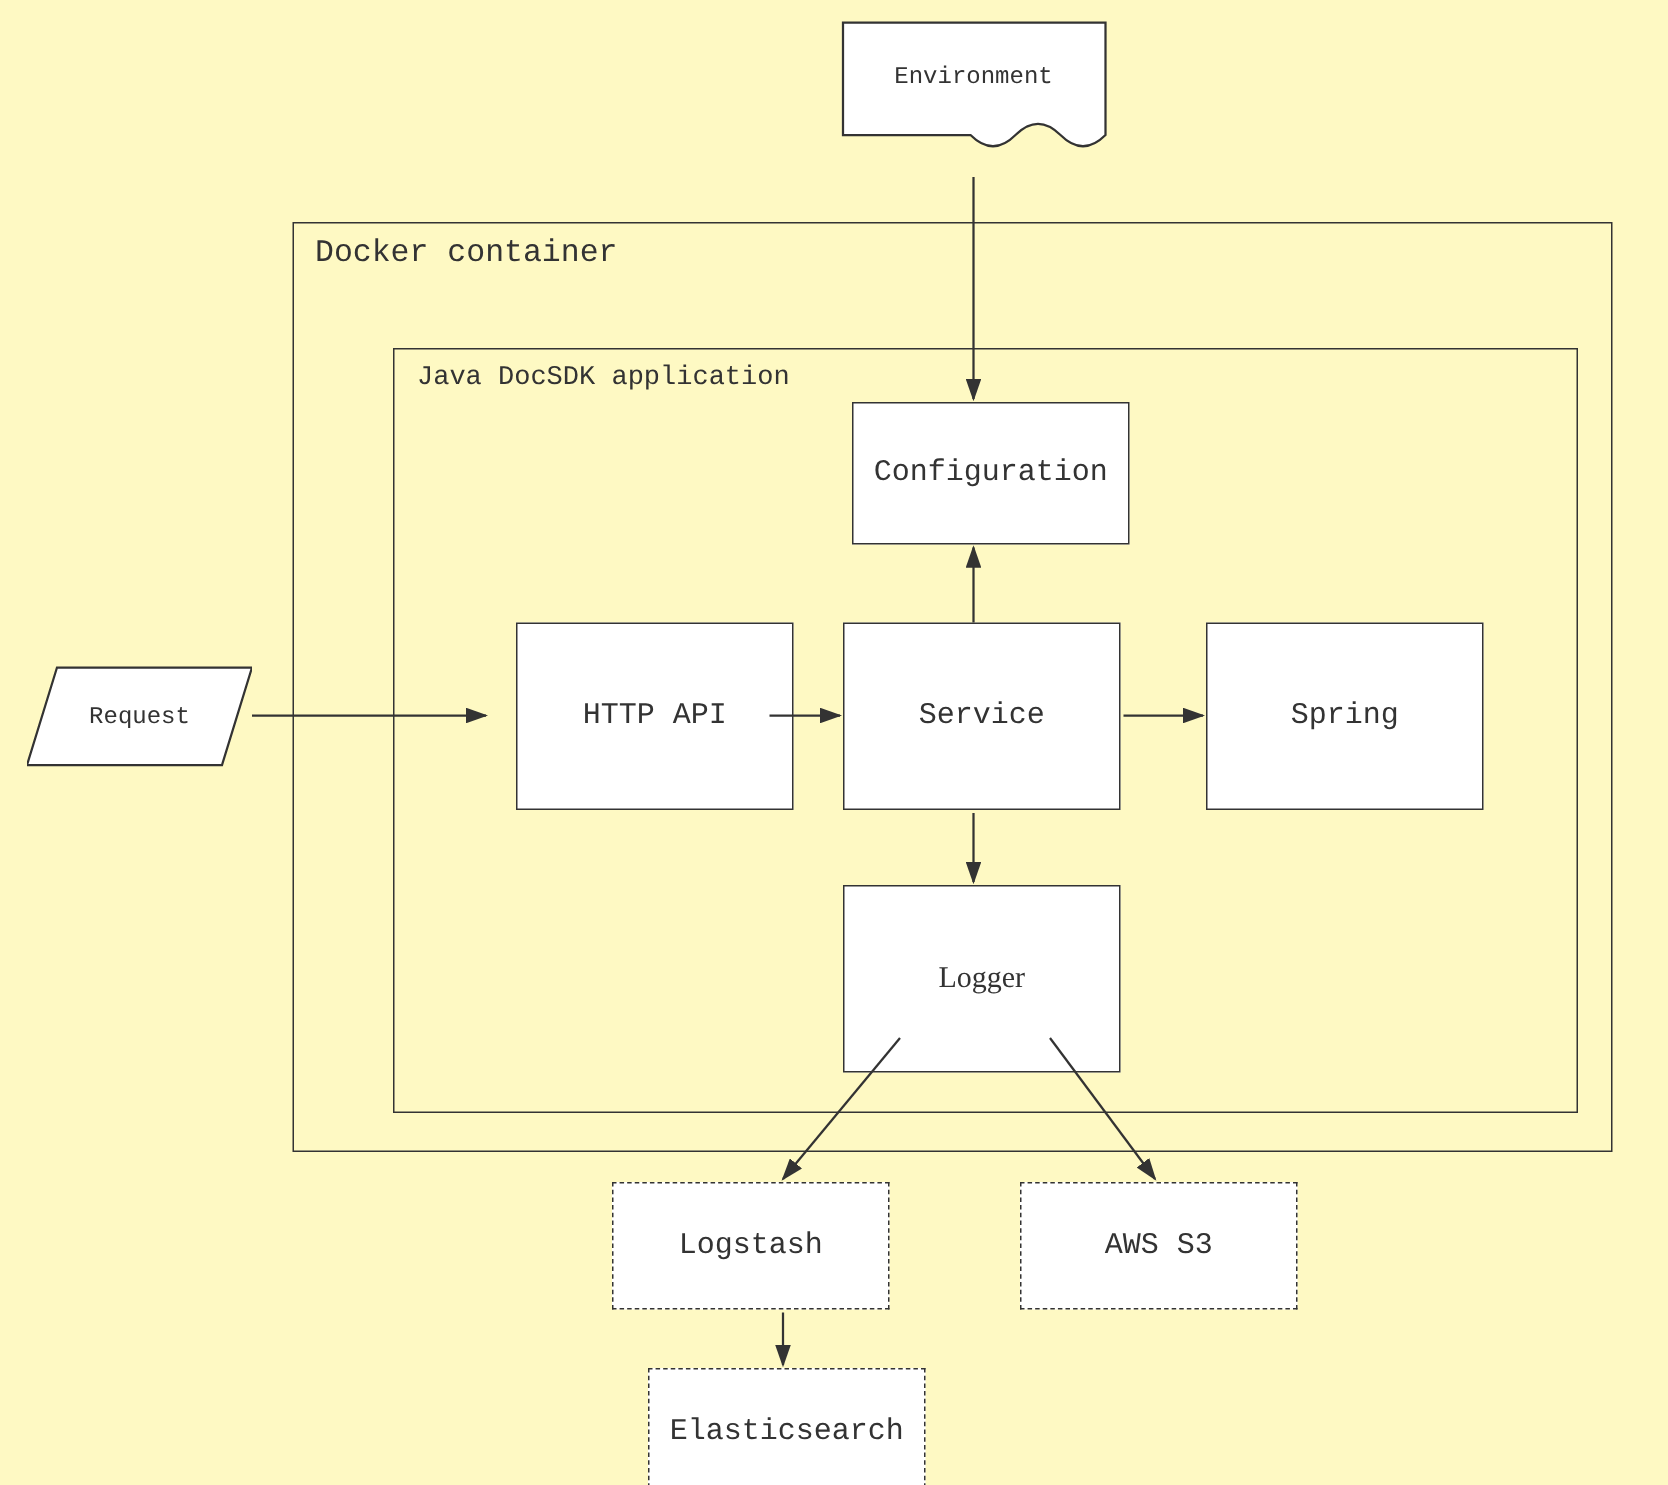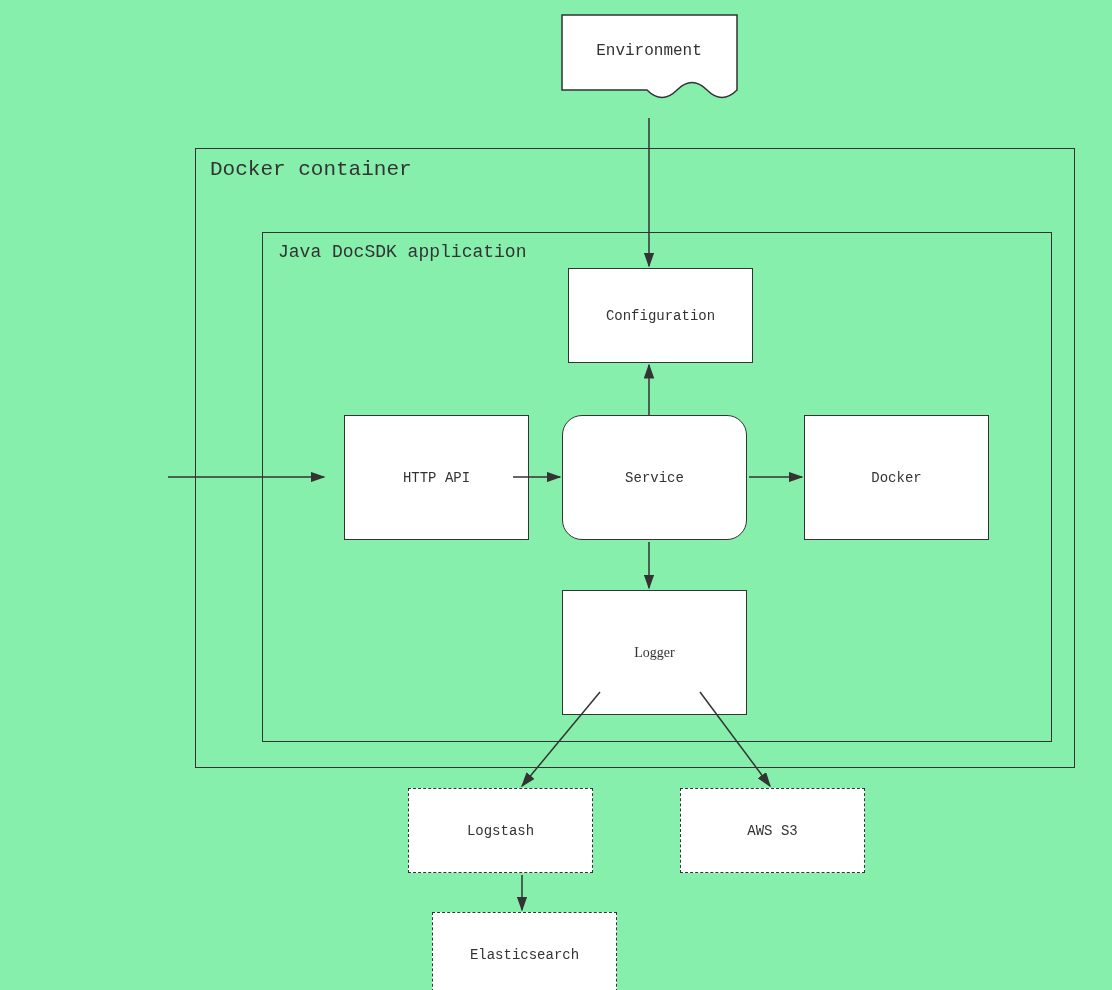--- a/index.html
+++ b/index.html
@@ -9,21 +9,21 @@
       width: 1112px;
       height: 990px;
       position: relative;
       overflow: hidden;
     }
 
     .diagram-container {
       width: 1112px;
       height: 990px;
       position: relative;
-      background: #86efac;
+      background: #fef9c3;
     }
 
     
     .docker-box {
       position: absolute;
       top: 148px;
       left: 195px;
       width: 880px;
       height: 620px;
       border: 1.5px solid #333;
@@ -58,21 +58,21 @@
     }
 
     
     .component-box {
       position: absolute;
       border: 1.5px solid #333;
       background: #fff;
       display: flex;
       align-items: center;
       justify-content: center;
-      font-size: 14px;
+      font-size: 20px;
       color: #333;
     }
 
     .component-box.dashed {
       border-style: dashed;
     }
 
     
     .config-box {
       top: 268px;
@@ -88,21 +88,20 @@
       width: 185px;
       height: 125px;
     }
 
     
     .service-box {
       top: 415px;
       left: 562px;
       width: 185px;
       height: 125px;
-      border-radius: 20px;
     }
 
     
     .docsdk-box {
       top: 415px;
       left: 804px;
       width: 185px;
       height: 125px;
     }
 
@@ -203,39 +202,45 @@
 
   <div class="component-box httpapi-box">
     <span>HTTP API</span>
   </div>
 
   <div class="component-box service-box">
     <span>Service</span>
   </div>
 
   <div class="component-box docsdk-box">
-    <span>Docker</span>
+    <span>Spring</span>
   </div>
 
   <div class="component-box logger-box">
     <span>Logger</span>
   </div>
 
   <div class="component-box dashed logstash-box">
     <span>Logstash</span>
   </div>
 
   <div class="component-box dashed awss3-box">
     <span>AWS S3</span>
   </div>
 
   <div class="component-box dashed elasticsearch-box">
     <span>Elasticsearch</span>
   </div>
 
+  <div class="request-shape">
+    <svg viewBox="0 0 150 75" xmlns="http://www.w3.org/2000/svg">
+      <polygon points="20,5 150,5 130,70 0,70" fill="white" stroke="#333" stroke-width="1.5"></polygon>
+      <text x="75" y="42" text-anchor="middle" font-family="Courier New, monospace" font-size="16" fill="#333">Request</text>
+    </svg>
+  </div>
 
   <svg class="arrows-svg" xmlns="http://www.w3.org/2000/svg">
     <defs>
       <marker id="arrowhead" markerWidth="10" markerHeight="7" refX="9" refY="3.5" orient="auto">
         <polygon points="0 0, 10 3.5, 0 7" fill="#333"></polygon>
       </marker>
     </defs>
 
     <line x1="649" y1="118" x2="649" y2="266" stroke="#333" stroke-width="1.5" marker-end="url(#arrowhead)"></line>
 

